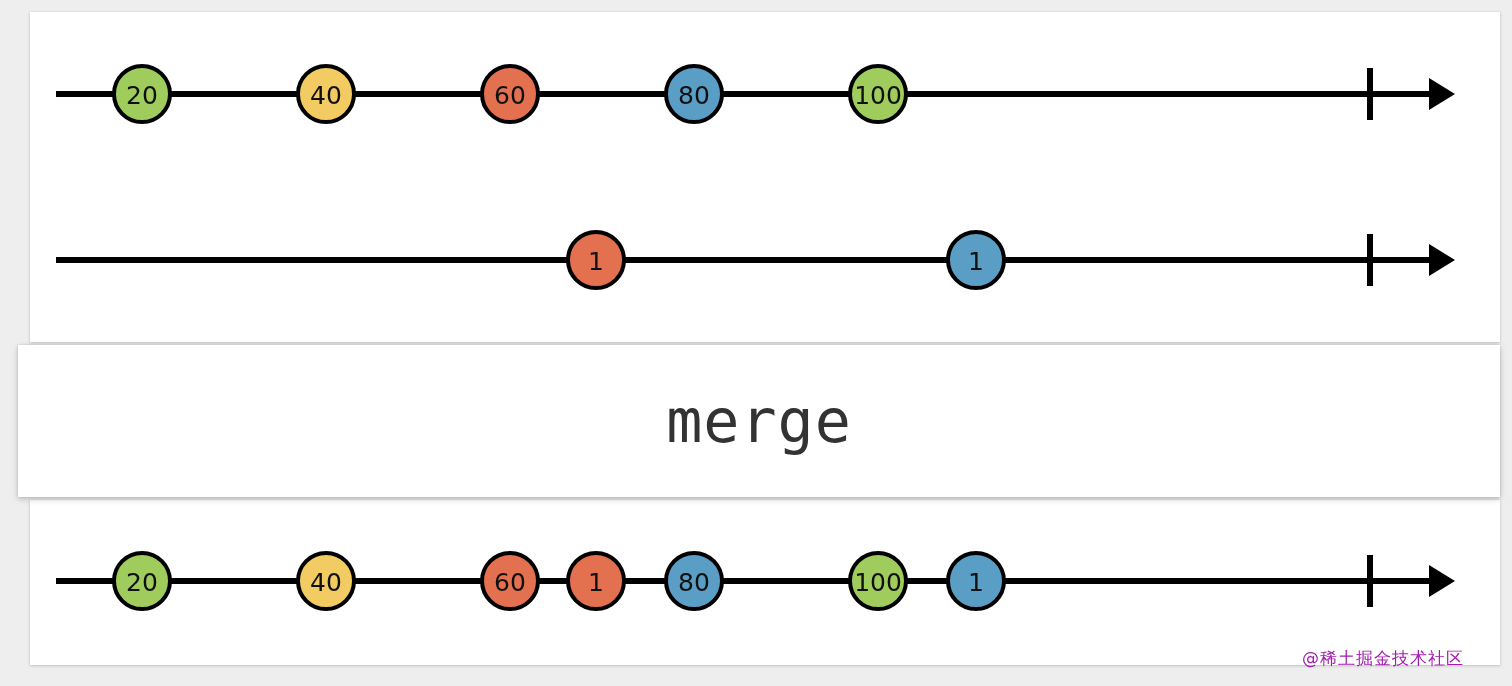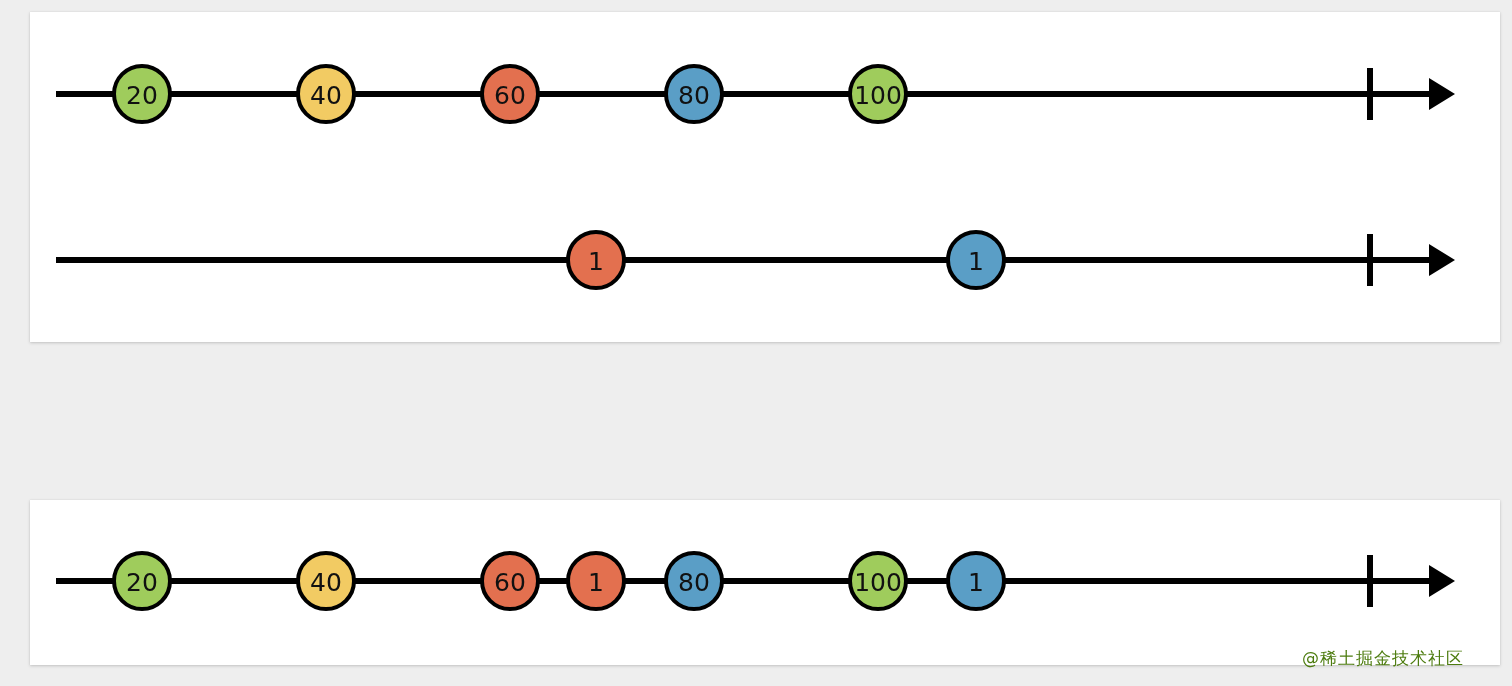--- a/index.html
+++ b/index.html
@@ -86,33 +86,36 @@
     dominant-baseline: central;
   }
 
   
   .watermark {
     position: absolute;
     right: 48px;
     bottom: 16px;
     font-family: "DejaVu Sans", "Liberation Sans", sans-serif;
     font-size: 17px;
-    color: #4d7c0f;
+    color: #a21caf;
     letter-spacing: 1px;
     white-space: nowrap;
     user-select: none;
   }
 </style>
 </head>
 <body>
 
 <div class="stage">
 
   <div class="panel panel-top"></div>
 
+  <div class="panel panel-op">
+    <div class="op-label">merge</div>
+  </div>
 
   <div class="panel panel-bottom"></div>
 
   <svg class="svg-layer" id="svg-layer" width="1512" height="686" viewBox="0 0 1512 686">
       <g>
         <line x1="56" y1="94" x2="1433" y2="94" stroke="#000000" stroke-width="6" stroke-linecap="butt"></line>
         <polygon points="1455,94 1429,78 1429,110" fill="#000000"></polygon>
         <line x1="1370" y1="68" x2="1370" y2="120" stroke="#000000" stroke-width="6"></line>
         <g>
           <circle cx="142" cy="94" r="28" fill="#9fcc5c" stroke="#000000" stroke-width="4"></circle>

